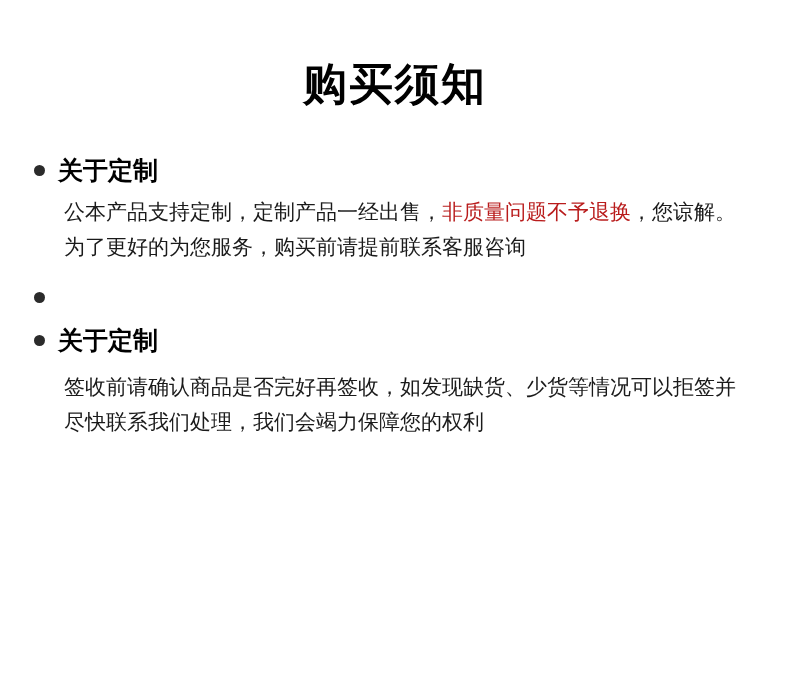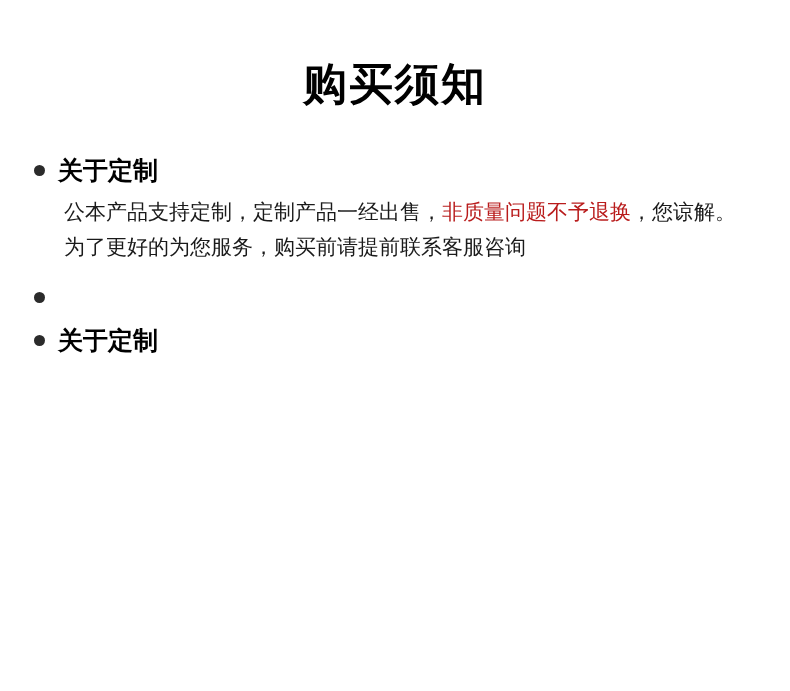--- a/index.html
+++ b/index.html
@@ -96,16 +96,17 @@
       <div class="section-head">
         <span class="bullet"></span>
       </div>
     </div>
 
     <div class="section" id="sec-receive">
       <div class="section-head">
         <span class="bullet"></span>
         <span class="section-title">关于定制</span>
       </div>
+      <div class="section-body">签收前请确认商品是否完好再签收，如发现缺货、少货等情况可以拒签并尽快联系我们处理，我们会竭力保障您的权利</div>
     </div>
 
   </div>
 </div>
 
 </body></html>

